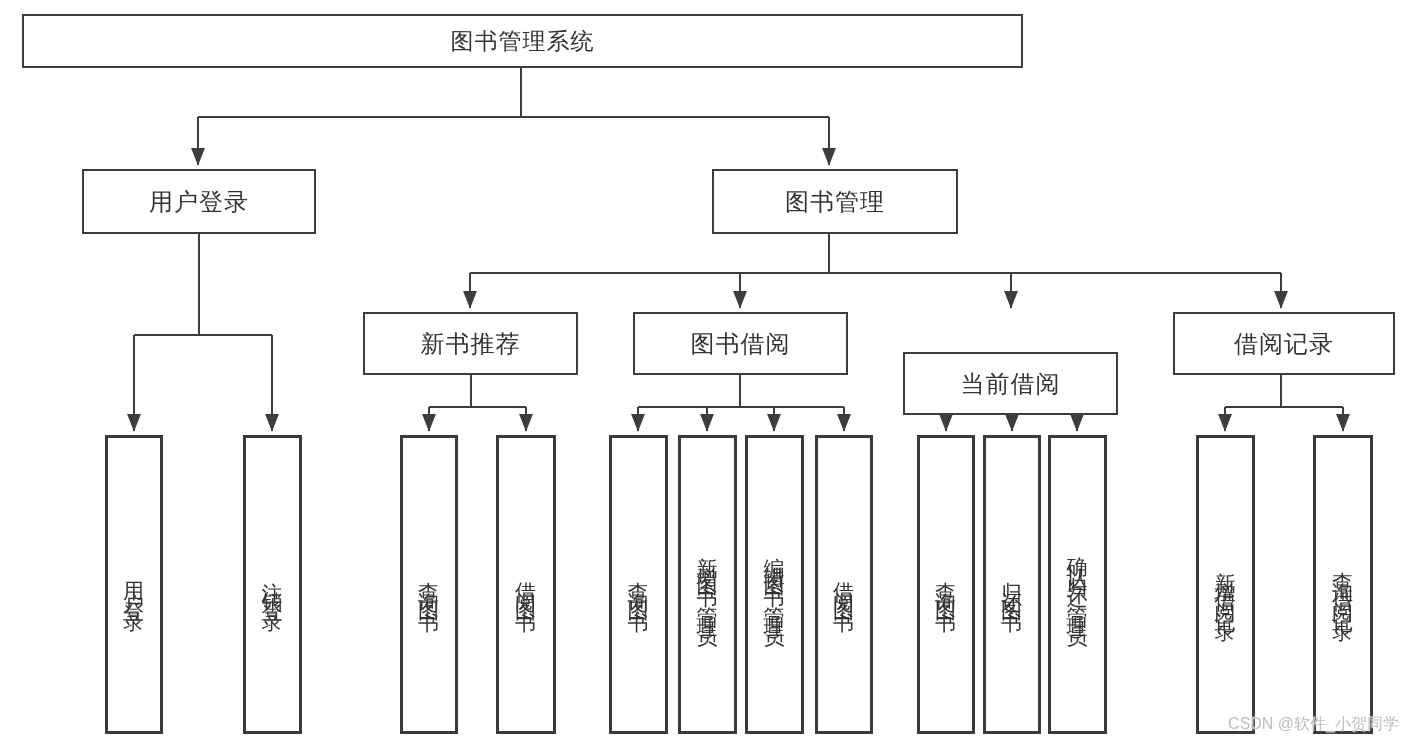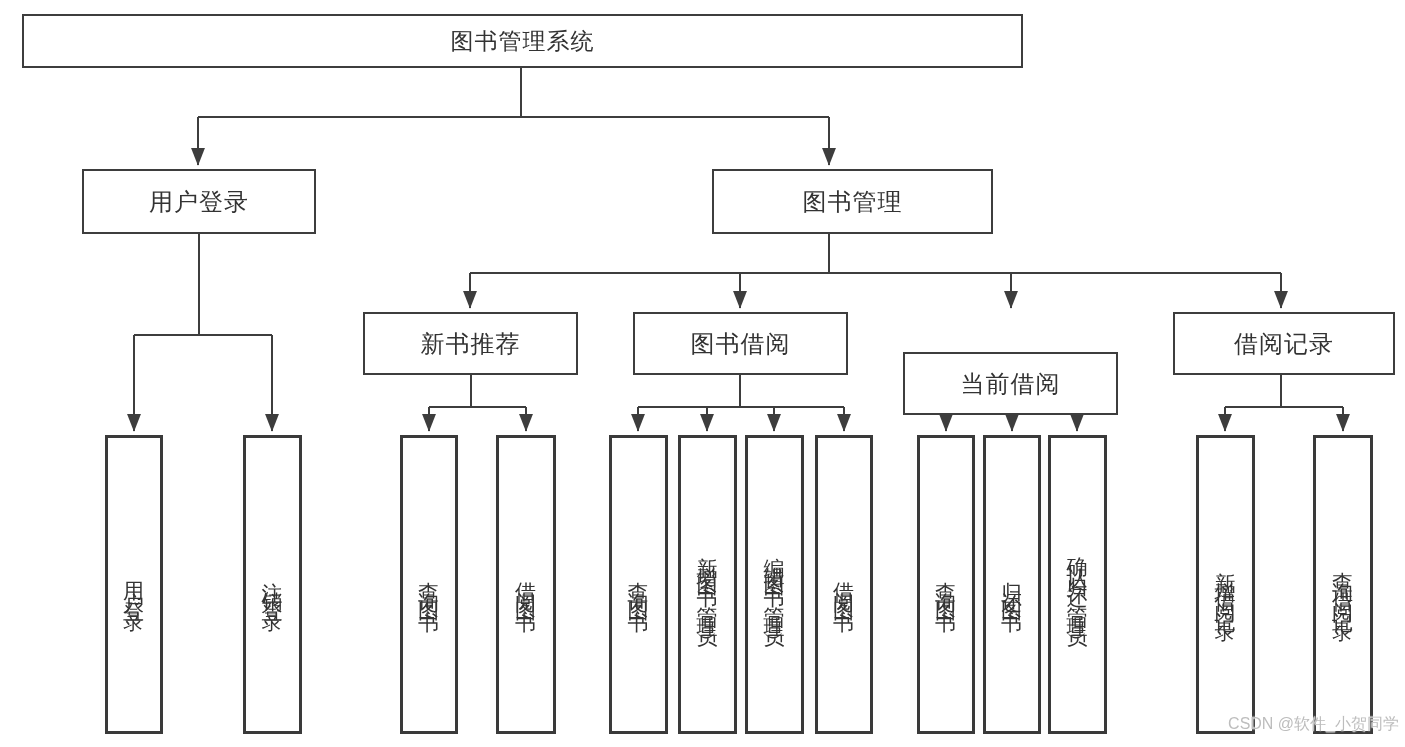--- a/index.html
+++ b/index.html
@@ -119,21 +119,21 @@
     </g>
   </svg>
 
   <div class="hbox root-box" style="left:22px; top:14px; width:1001px; height:54px;">
     <span>图书管理系统</span>
   </div>
 
   <div class="hbox l2-box" style="left:82px; top:169px; width:234px; height:65px;">
     <span>用户登录</span>
   </div>
-  <div class="hbox l2-box" style="left:712px; top:169px; width:281px; height:65px;">
+  <div class="hbox l2-box" style="left:712px; top:169px; width:246px; height:65px;">
     <span>图书管理</span>
   </div>
 
   <div class="hbox l3-box" style="left:363px; top:312px; width:215px; height:63px;">
     <span>新书推荐</span>
   </div>
   <div class="hbox l3-box" style="left:633px; top:312px; width:215px; height:63px;">
     <span>图书借阅</span>
   </div>
   <div class="hbox l3-box" style="left:903px; top:312px; width:215px; height:63px;margin-top:40px;">

